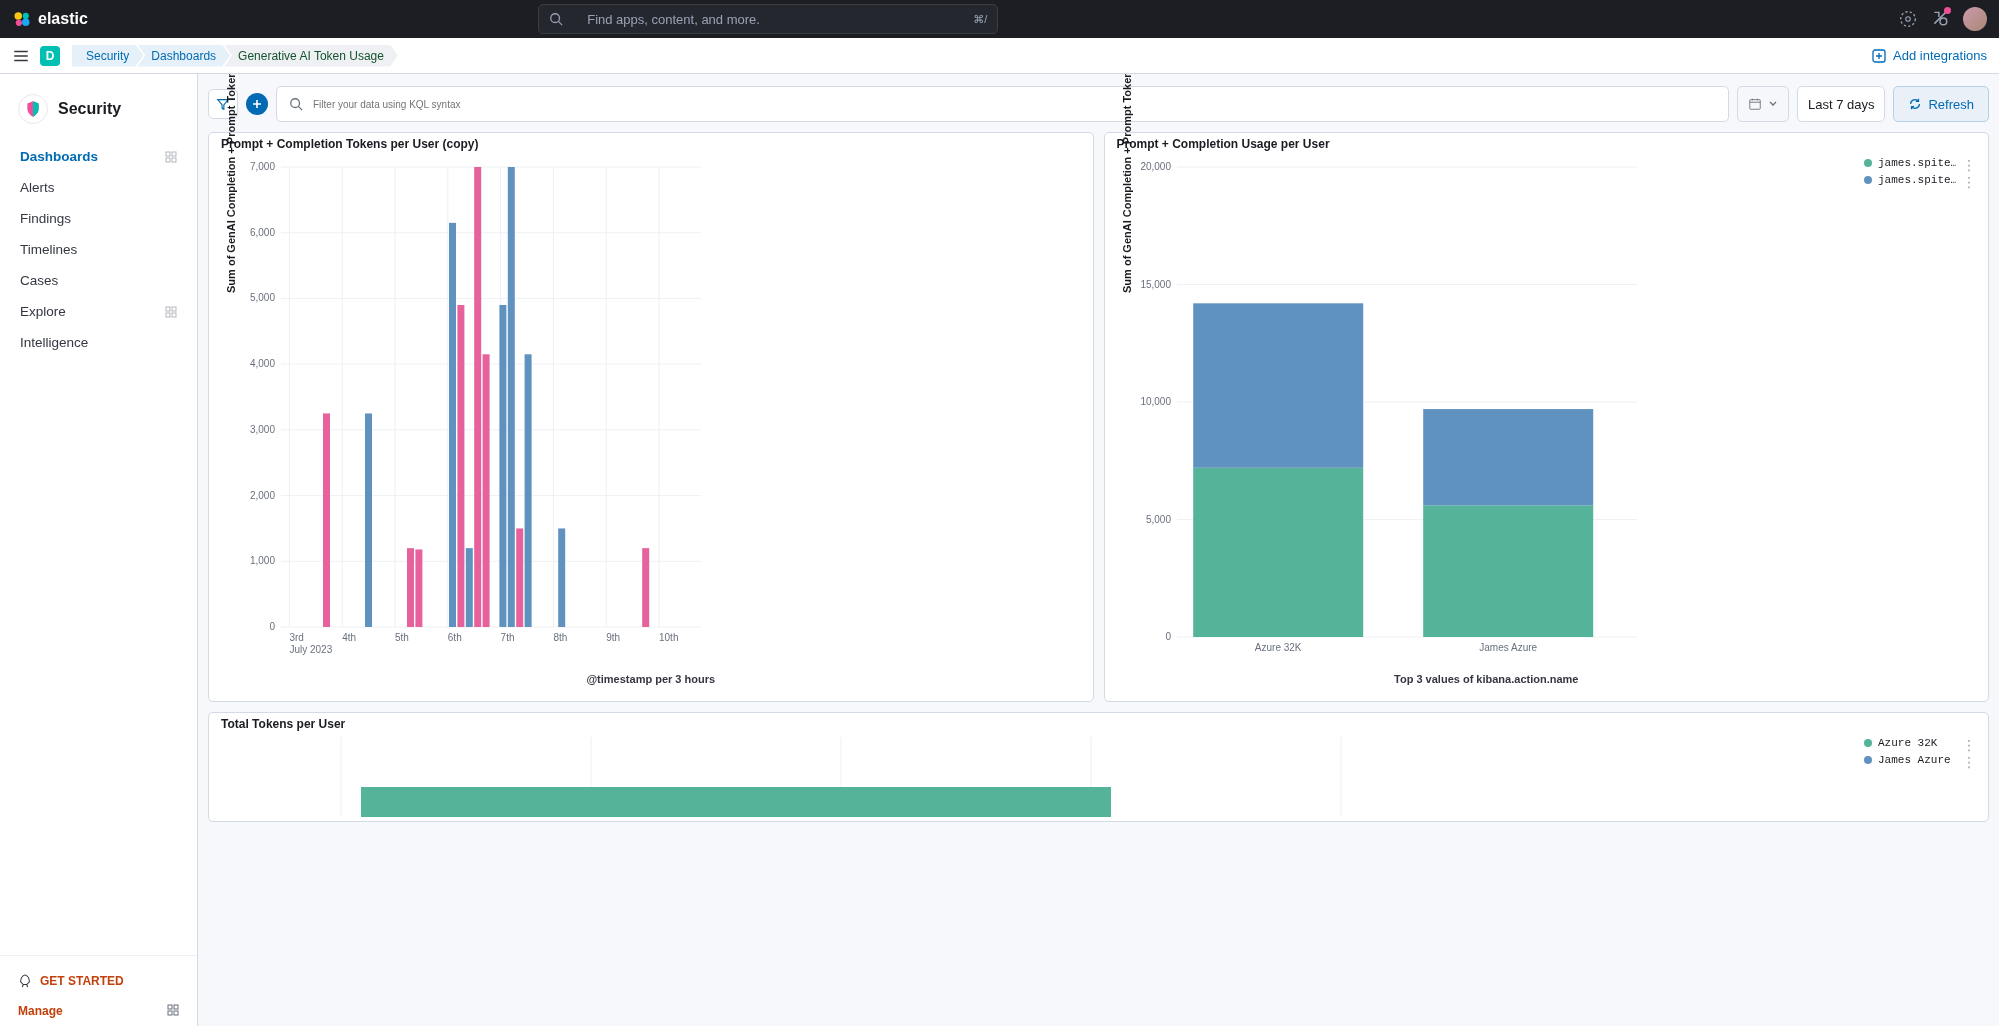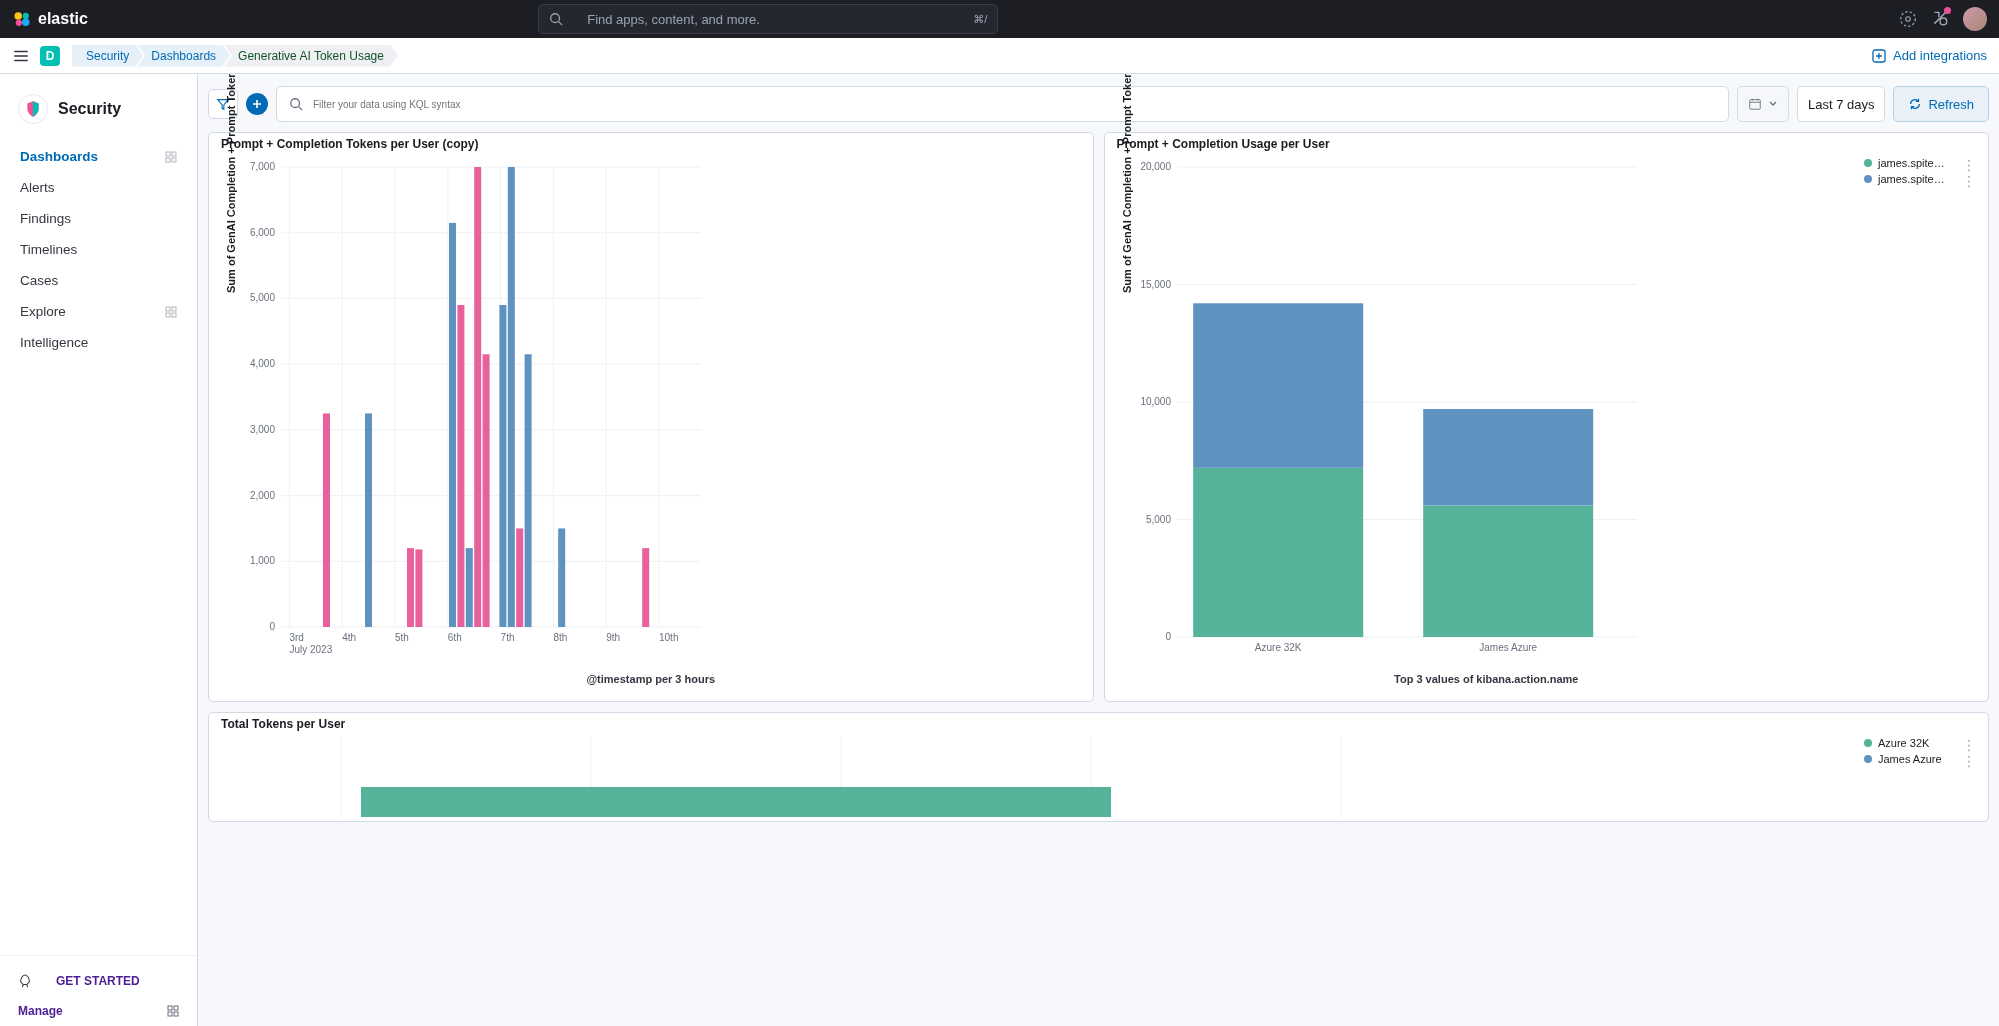--- a/index.html
+++ b/index.html
@@ -27,42 +27,42 @@
 .main { display: flex; height: calc(100vh - 74px); }
 .sidebar { width: 198px; background: #fff; border-right: 1px solid #d3dae6; display: flex; flex-direction: column; padding-top: 14px; }
 .side-header { display: flex; align-items: center; gap: 10px; padding: 6px 18px 18px; }
 .side-header .icon-wrap { width: 30px; height: 30px; border-radius: 50%; border: 1px solid #e6e8ed; display: flex; align-items: center; justify-content: center; }
 .side-title { font-weight: 700; font-size: 16px; }
 .side-nav { display: flex; flex-direction: column; gap: 2px; padding: 0 10px; }
 .nav-item { display: flex; align-items: center; justify-content: space-between; padding: 7px 10px; border-radius: 4px; cursor: pointer; font-size: 13.5px; font-weight: 500; color: #343741; }
 .nav-item.active { color: #006bb4; font-weight: 700; }
 .nav-item .grid-icon { opacity: 0.5; }
 .side-footer { margin-top: auto; border-top: 1px solid #eef0f4; padding: 10px 18px 0; }
-.side-footer .foot-item { display: flex; align-items: center; gap: 24px; padding: 8px 0; font-size: 12px; font-weight: 600; color: #4c1d95; cursor: pointer; }
+.side-footer .foot-item { display: flex; gap: 8px; padding: 8px 0; font-size: 12px; font-weight: 600; color: #c2410c; cursor: pointer; }
 
 .content { flex: 1; overflow: auto; padding: 12px 10px; }
 .filterbar { display: flex; align-items: center; gap: 8px; margin-bottom: 10px; }
 .filter-btn { width: 30px; height: 30px; border: 1px solid #d3dae6; background: #fff; border-radius: 5px; display: flex; align-items: center; justify-content: center; cursor: pointer; }
 .add-btn { width: 22px; height: 22px; border-radius: 50%; background: #006bb4; color: #fff; display: flex; align-items: center; justify-content: center; cursor: pointer; font-weight: 700; }
 .kql { flex: 1; height: 36px; border: 1px solid #d3dae6; background: #fff; border-radius: 5px; display: flex; align-items: center; padding: 0 12px; gap: 10px; color: #69707d; }
 .kql input { border: none; outline: none; flex: 1; font-size: 10px; background: transparent; }
 .date-btn { height: 36px; border: 1px solid #d3dae6; background: #fff; border-radius: 5px; display: flex; align-items: center; padding: 0 10px; gap: 6px; cursor: pointer; }
 .date-btn.cal { background: #f5f7fa; }
 .refresh-btn { height: 36px; border: 1px solid #b3d1e6; background: #e9f0f7; color: #006bb4; border-radius: 5px; display: flex; align-items: center; padding: 0 14px; gap: 6px; font-weight: 500; cursor: pointer; }
 
 .panels-row { display: flex; gap: 10px; }
 .panel { background: #fff; border: 1px solid #d3dae6; border-radius: 5px; padding: 4px 12px; flex: 1; }
 .panel-title { font-size: 12px; font-weight: 700; margin-bottom: 6px; }
 .chart-wrap { display: flex; }
 .chart-area { flex: 1; position: relative; }
 .legend { width: 120px; font-size: 11px; padding-left: 8px; }
 .legend-item { display: flex; align-items: center; gap: 6px; margin-bottom: 4px; white-space: nowrap; overflow: hidden; text-overflow: ellipsis; }
 .legend-dot { width: 8px; height: 8px; border-radius: 50%; flex-shrink: 0; }
 .legend-more { color: #98a2b3; cursor: pointer; font-size: 14px; margin-left: auto; }
-.legend-row { display: flex; align-items: center; gap: 6px; }
+.legend-row { display: flex; align-items: flex-start; gap: 6px; font-family: Liberation Mono, monospace; }
 
 .chart-svg { display: block; }
 .tick-label { font-size: 10px; fill: #69707d; }
 .grid-line { stroke: #eef0f4; stroke-width: 1; }
 .xlabel-center { text-align: center; font-size: 11px; font-weight: 600; margin-top: 6px; color: #343741; }
 .ylabel-rot { position: absolute; left: -6px; top: 50%; transform: rotate(-90deg) translateX(50%); transform-origin: left top; font-size: 11px; font-weight: 600; white-space: nowrap; }
 
 .panel-full { margin-top: 10px; }
 </style>
 </head>

